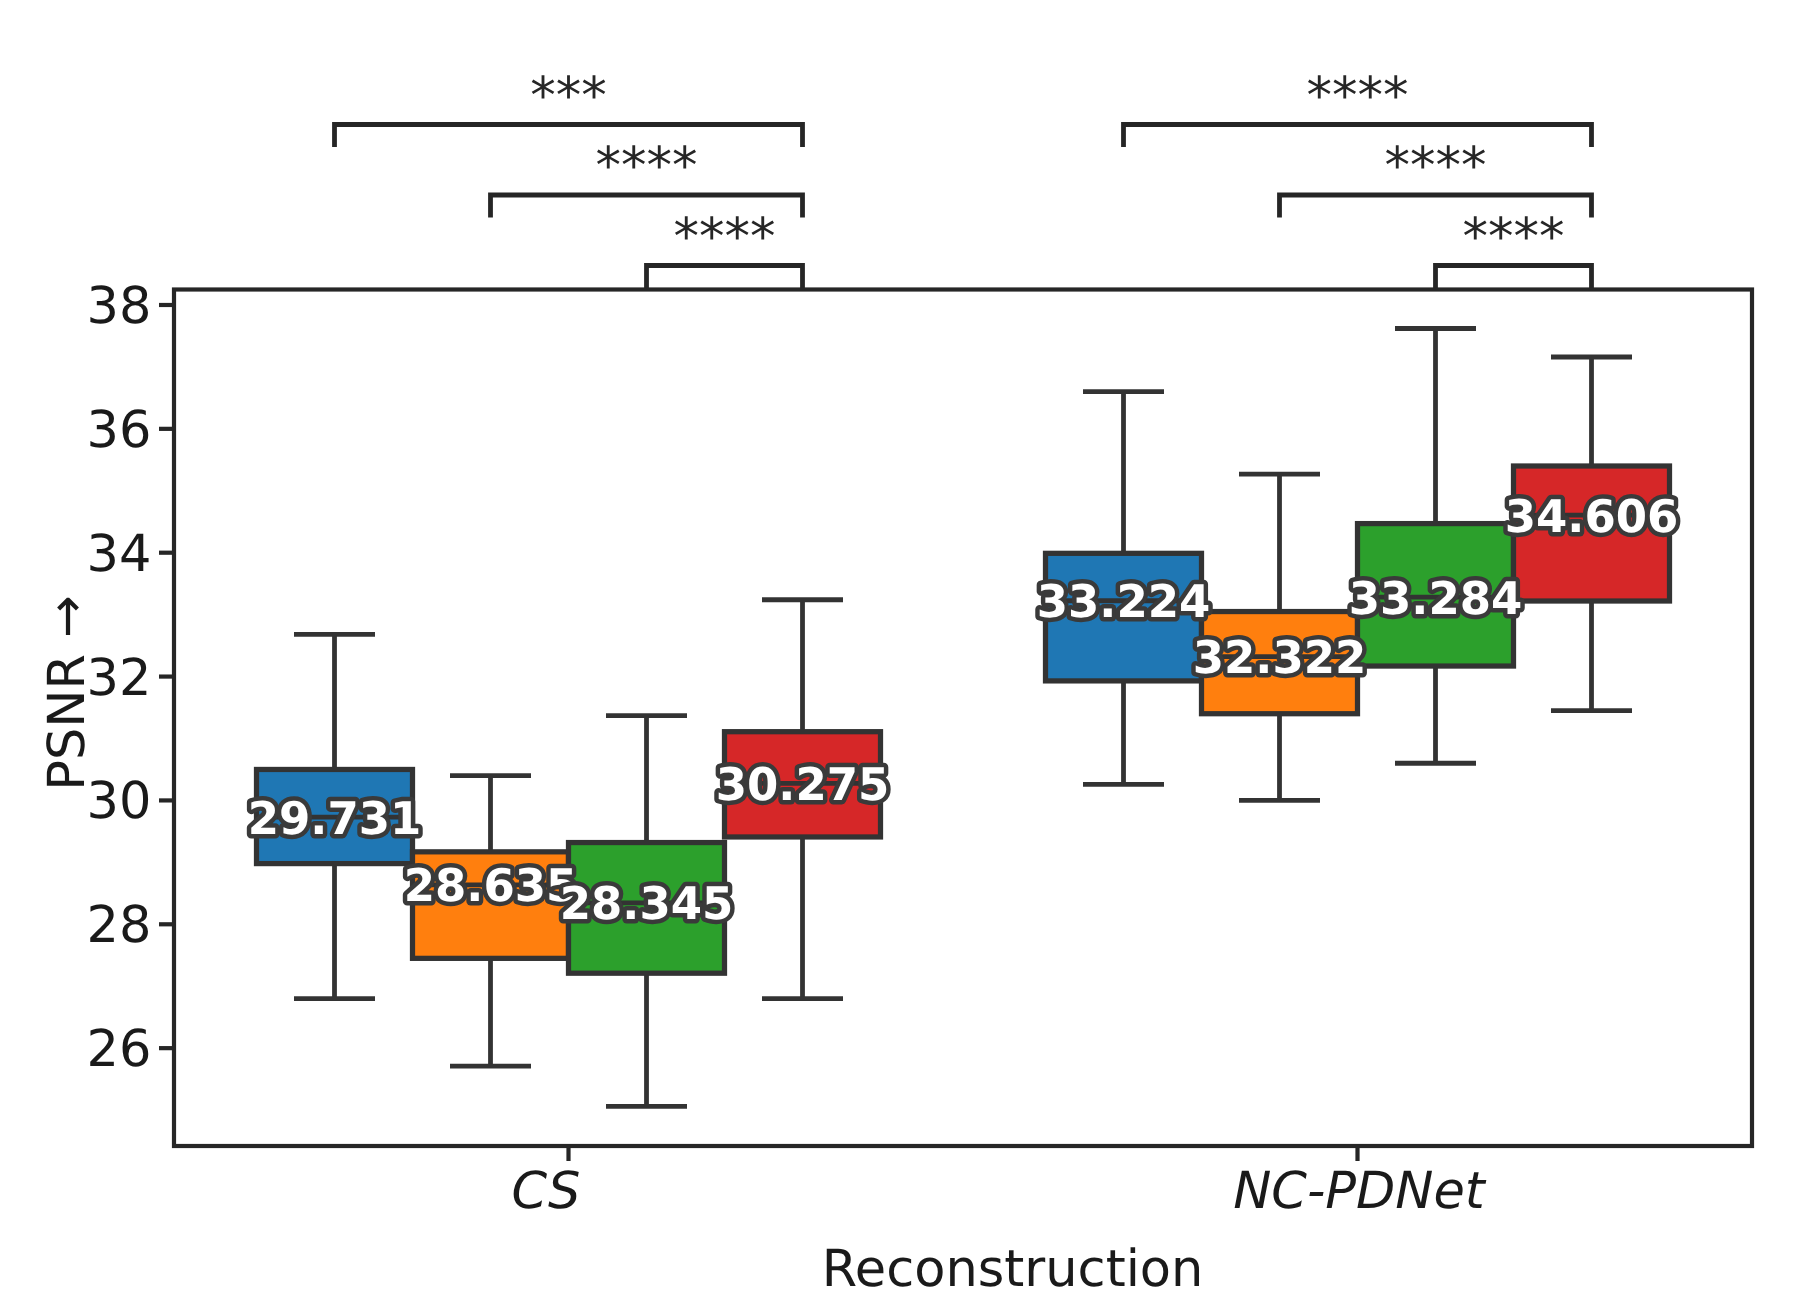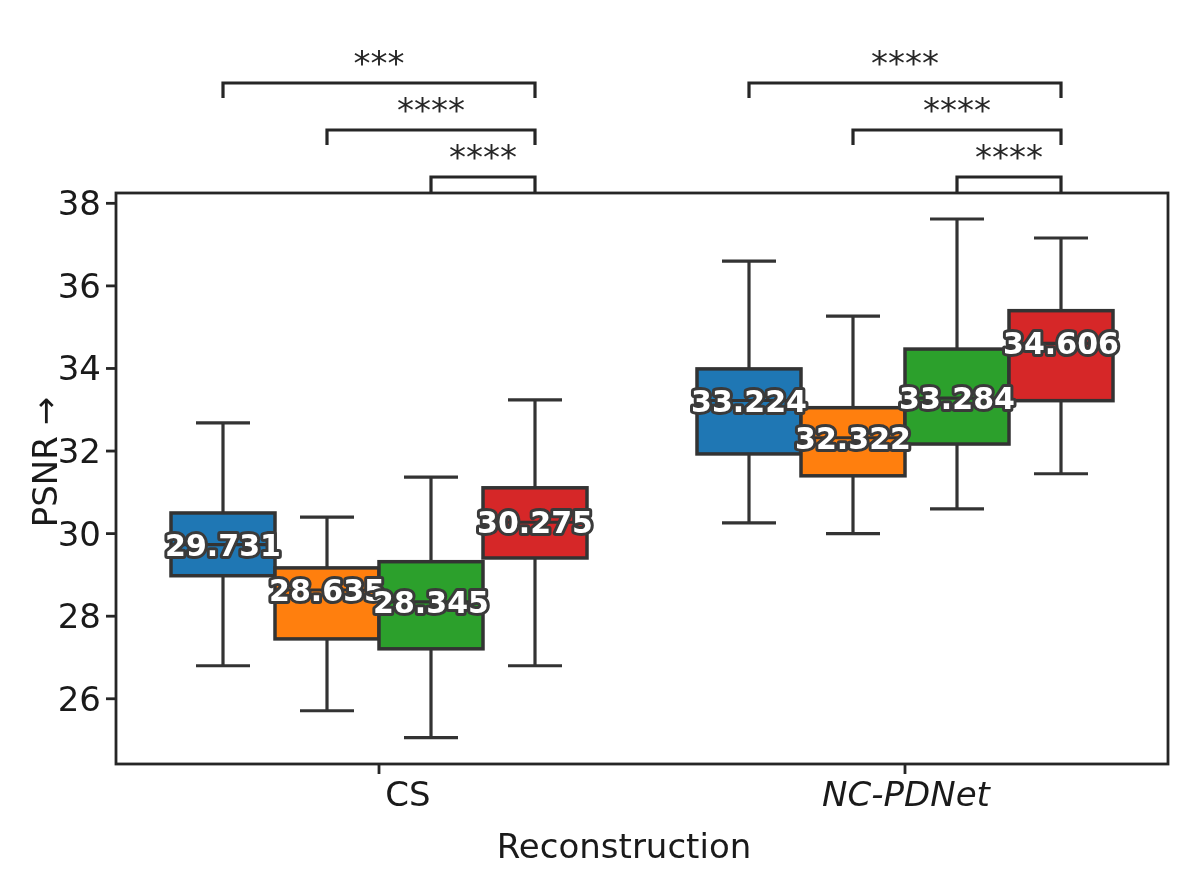--- a/index.html
+++ b/index.html
@@ -1,22 +1,22 @@
 <!DOCTYPE html>
 <html><head>
 <meta charset="utf-8">
 <style>
   html,body{margin:0;padding:0;background:#fff;}
   .fig{position:relative;width:1196px;height:877px;background:#ffffff;overflow:hidden;
        font-family:"DejaVu Sans",sans-serif;}
   svg{position:absolute;left:0;top:0;}
   .axis-text{position:absolute;font-size:34px;color:#1a1a1a;white-space:nowrap;}
   .ylabel{left:45px;top:462px;transform:translate(-50%,-50%) rotate(-90deg);}
-  .xlabel{left:624px;top:826px;transform:translateX(-50%);text-align:center;}
-  .xtick-cs{left:408px;top:774px;transform:translateX(-50%);}
+  .xlabel{left:675px;top:826px;transform:translateX(-50%);text-align:center;}
+  .xtick-cs{left:364px;top:774px;transform:translateX(-50%);font-style:italic;}
   .xtick-nc{left:906px;top:774px;transform:translateX(-50%);font-style:italic;}
   .tick{font-size:34px;fill:#1a1a1a;}
   .medlabel{font-size:30px;font-weight:bold;fill:#ffffff;stroke:#3a3a3a;stroke-width:6px;
             paint-order:stroke;stroke-linejoin:round;text-anchor:middle;}
   .sig{font-size:34px;fill:#262626;text-anchor:middle;}
 </style>
 </head>
 <body>
 
 <div class="fig">

